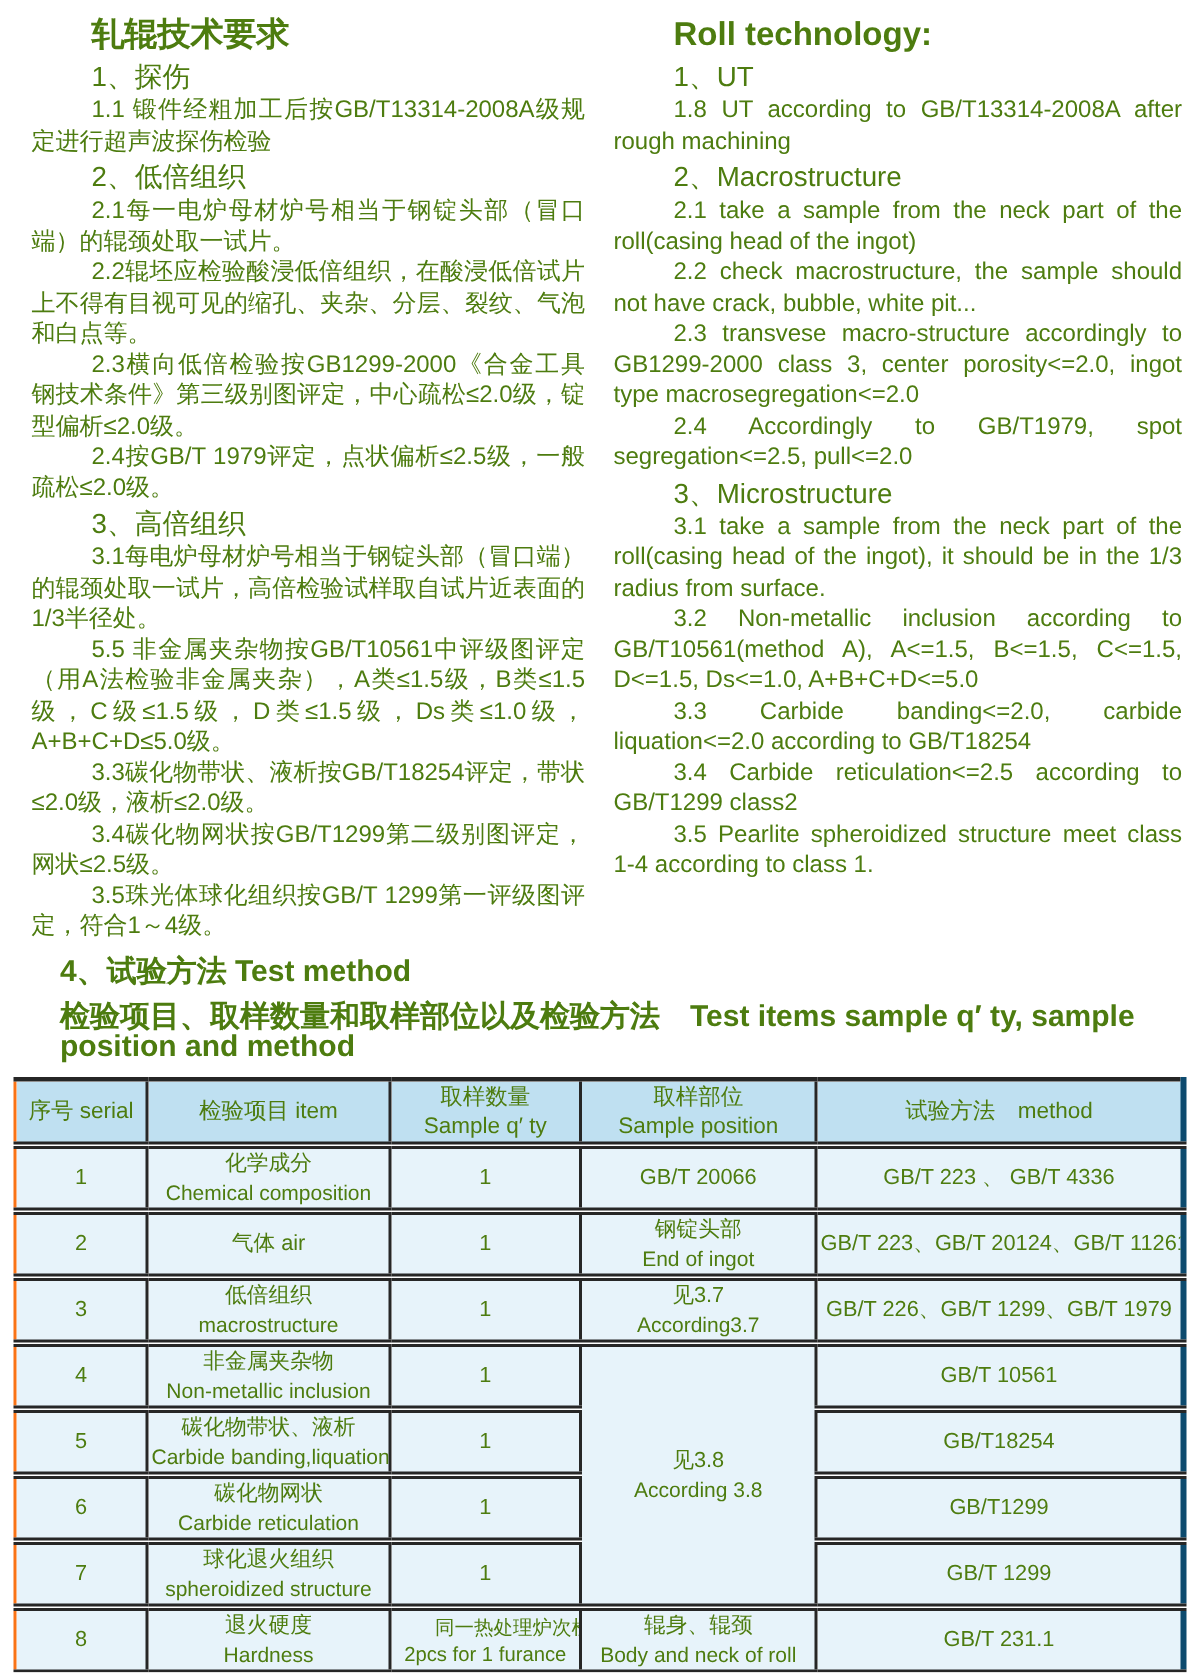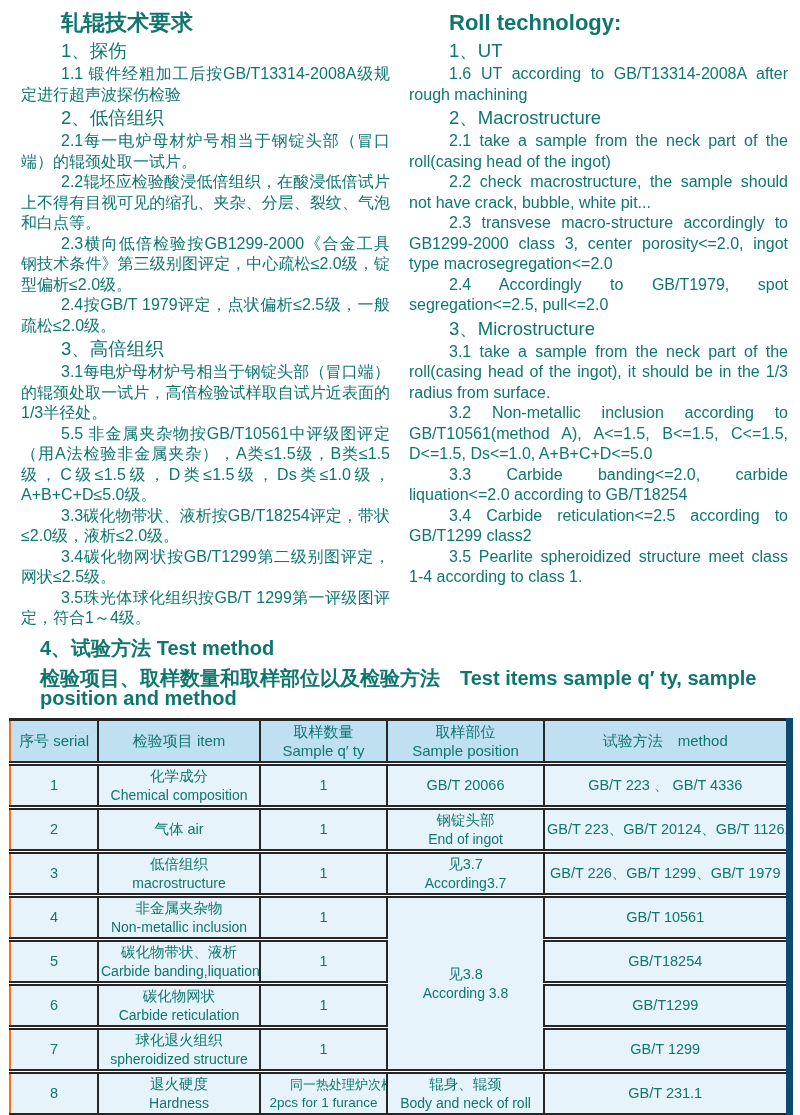--- a/index.html
+++ b/index.html
@@ -2,21 +2,21 @@
 <html><head>
 <meta charset="utf-8">
 <style>
   * { box-sizing: border-box; }
   html,body { margin:0; padding:0; background:#ffffff; }
   .page {
     position: relative;
     width: 800px;
     height: 1115px;
     background: #ffffff;
-    color: #0f766e;
+    color: #4d7c0f;
     font-family: "Liberation Sans", "DejaVu Sans", sans-serif;
     overflow: hidden;
   }
   .columns {
     display: flex;
     padding: 8px 12px 0 21px;
     gap: 19px;
   }
   .col { text-align: justify; }
   .col-left  { width: 369px; }
@@ -74,21 +74,21 @@
     font-size: 15px;
     height: 40px;
   }
   .test-table tbody td {
     background: #e7f3fa;
     font-size: 14.5px;
     height: 35px;
   }
   .test-table thead th { border-top: 3px solid #262626; }
   .test-table th:first-child, .test-table td.first { border-left: 2px solid #f97316; }
-  .test-table th:last-child,  .test-table td.last-col { border-right: 7px solid #0c4a6e; }
+  .test-table th:last-child,  .test-table td.last-col { border-right: 4px solid #0c4a6e; }
   .l1 { line-height: 19px; white-space: nowrap; }
   .l2 { font-size: 14px; line-height: 18px; white-space: nowrap; }
   .tight .l1 { font-size: 13px; padding-left: 27px; }
   .tight .l2 { font-size: 13.5px; }
 </style>
 </head>
 <body>
 
 <div class="page">
 
@@ -107,21 +107,21 @@
       <p class="para">3.1每电炉母材炉号相当于钢锭头部（冒口端）的辊颈处取一试片，高倍检验试样取自试片近表面的1/3半径处。</p>
       <p class="para">5.5 非金属夹杂物按GB/T10561中评级图评定（用A法检验非金属夹杂），A类≤1.5级，B类≤1.5级，C级≤1.5级，D类≤1.5级，Ds类≤1.0级，A+B+C+D≤5.0级。</p>
       <p class="para">3.3碳化物带状、液析按GB/T18254评定，带状≤2.0级，液析≤2.0级。</p>
       <p class="para">3.4碳化物网状按GB/T1299第二级别图评定，网状≤2.5级。</p>
       <p class="para">3.5珠光体球化组织按GB/T 1299第一评级图评定，符合1～4级。</p>
     </div>
 
     <div class="col col-right">
       <div class="doc-title">Roll technology:</div>
       <div class="sec-h">1、UT</div>
-      <p class="para">1.6 UT according to GB/T13314-2008A after rough machining</p>
+      <p class="para">1.8 UT according to GB/T13314-2008A after rough machining</p>
       <div class="sec-h">2、Macrostructure</div>
       <p class="para">2.1 take a sample from the neck part of the roll(casing head of the ingot)</p>
       <p class="para">2.2 check macrostructure, the sample should not have crack, bubble, white pit...</p>
       <p class="para">2.3 transvese macro-structure accordingly to GB1299-2000 class 3, center porosity&lt;=2.0, ingot type macrosegregation&lt;=2.0</p>
       <p class="para">2.4 Accordingly to GB/T1979, spot segregation&lt;=2.5, pull&lt;=2.0</p>
       <div class="sec-h">3、Microstructure</div>
       <p class="para">3.1 take a sample from the neck part of the roll(casing head of the ingot), it should be in the 1/3 radius from surface.</p>
       <p class="para">3.2 Non-metallic inclusion according to GB/T10561(method A), A&lt;=1.5, B&lt;=1.5, C&lt;=1.5, D&lt;=1.5, Ds&lt;=1.0, A+B+C+D&lt;=5.0</p>
       <p class="para">3.3 Carbide banding&lt;=2.0, carbide liquation&lt;=2.0 according to GB/T18254</p>
       <p class="para">3.4 Carbide reticulation&lt;=2.5 according to GB/T1299 class2</p>

